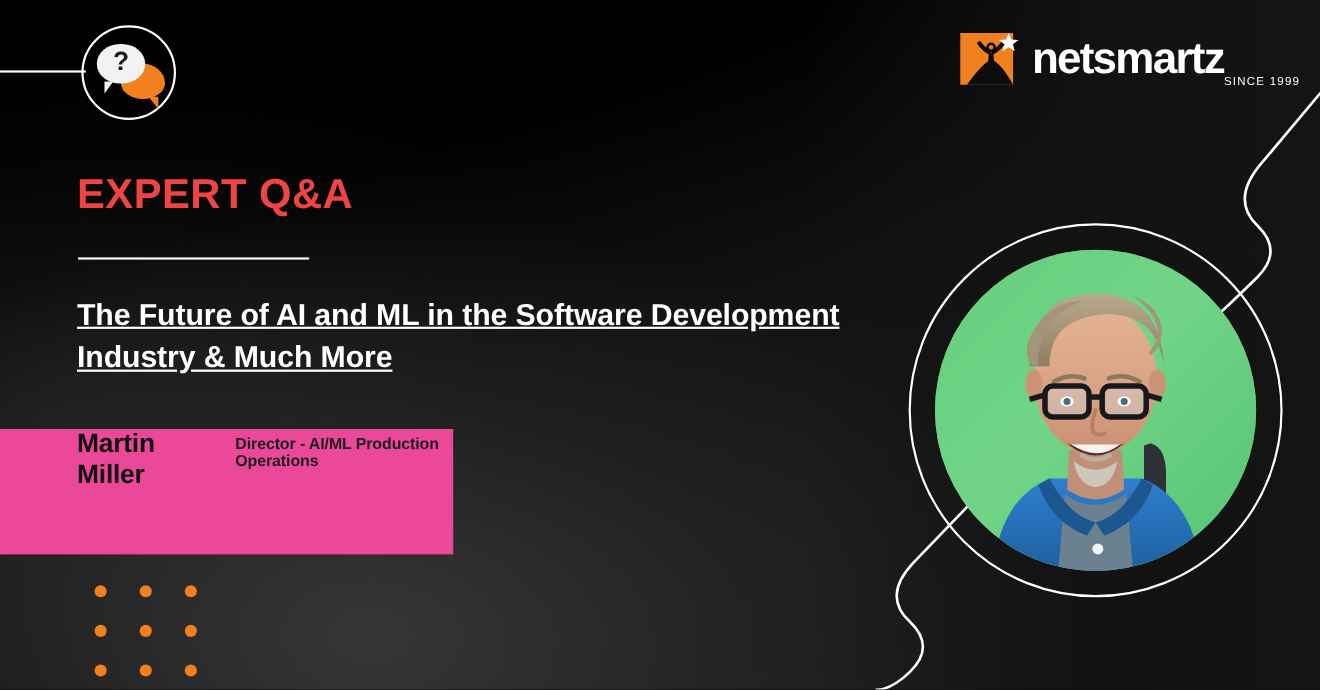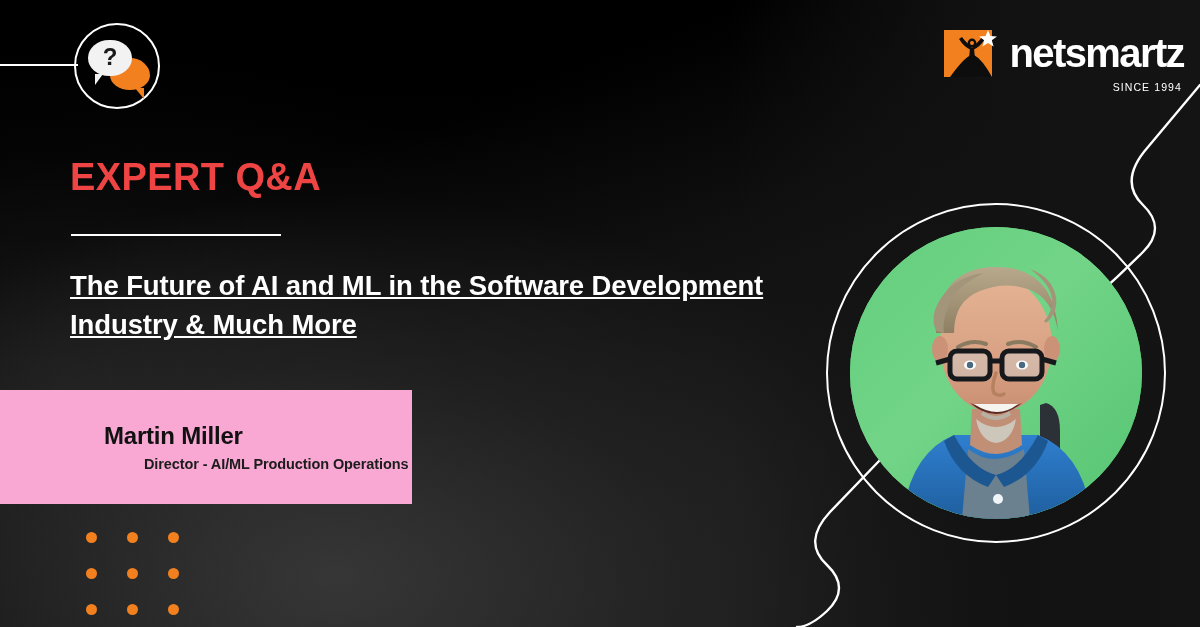--- a/index.html
+++ b/index.html
@@ -61,21 +61,21 @@
     border-right:8px solid transparent;
     border-left:8px solid #f2f2f2;
     border-bottom:11px solid transparent;
   }
   #qmark {
     font-size:24px; font-weight:bold; color:#1a1a1a;
     line-height:1; margin-top:-2px; font-family:"Liberation Sans",sans-serif;
   }
 
   
-  #logo { position:absolute; right:16px; top:26px; display:flex; flex-direction:column; align-items:flex-end; }
+  #logo { position:absolute; right:16px; top:26px; display:flex; flex-direction:row; align-items:flex-end; }
   #logo-row { display:flex; align-items:center; gap:9px; }
   #logo-mark { position:relative; width:56px; height:54px; }
   #logo-square { position:absolute; left:0; top:4px; width:48px; height:47px; background:#F2801F; }
   #logo-wordmark {
     font-size:40px; font-weight:bold; color:#ffffff;
     letter-spacing:-1.6px; line-height:0.92;
     font-family:"Liberation Sans", sans-serif;
   }
   #logo-tagline {
     font-size:10.5px; color:#ffffff; letter-spacing:1.1px;
@@ -94,23 +94,23 @@
   }
   #headline {
     position:absolute; left:70px; top:266px; width:780px;
     font-size:27.5px; font-weight:bold; color:#ffffff;
     line-height:1.42; letter-spacing:-0.1px;text-decoration:underline;
   }
 
   
   #speaker-card {
     position:absolute; left:0px; top:390px; width:412px; height:114px;
-    background:#f9a8d4;
-    display:flex; flex-direction:column; justify-content:center;
-    padding-left:104px;
+    background:#ec4899;
+    display:flex; flex-direction:row; justify-content:center;
+    padding-left:70px;
   }
   #speaker-name {
     font-size:24px; font-weight:bold; color:#111111; line-height:1.15;
     letter-spacing:-0.2px;
   }
   #speaker-role {
     font-size:14.5px; font-weight:bold; color:#1c1c1c; margin-top:6px;
     letter-spacing:-0.1px;
     margin-left:40px;
   }
@@ -173,21 +173,21 @@
           <path d="M29 24 Q36 21 41 13 L38 11 Q33 18 28 20 Z" fill="#0d0d0d"></path>
 
           <circle cx="28" cy="17" r="4.4" fill="#0d0d0d"></circle>
           <circle cx="28" cy="17" r="2" fill="#F2801F"></circle>
 
           <path d="M44 4 L46.4 10 L53 10.4 L47.8 14.3 L49.6 20.6 L44 16.9 L38.4 20.6 L40.2 14.3 L35 10.4 L41.6 10 Z" fill="#ffffff"></path>
         </svg>
       </span>
       <span id="logo-wordmark">netsmartz</span>
     </div>
-    <span id="logo-tagline">SINCE 1994</span>
+    <span id="logo-tagline">SINCE 1999</span>
   </div>
 
   <div id="eyebrow">EXPERT Q&amp;A</div>
   <div id="eyebrow-rule"></div>
   <div id="headline">The Future of AI and ML in the Software Development Industry &amp; Much More</div>
 
   <div id="speaker-card">
     <div id="speaker-name">Martin Miller</div>
     <div id="speaker-role">Director - AI/ML Production Operations</div>
   </div>

